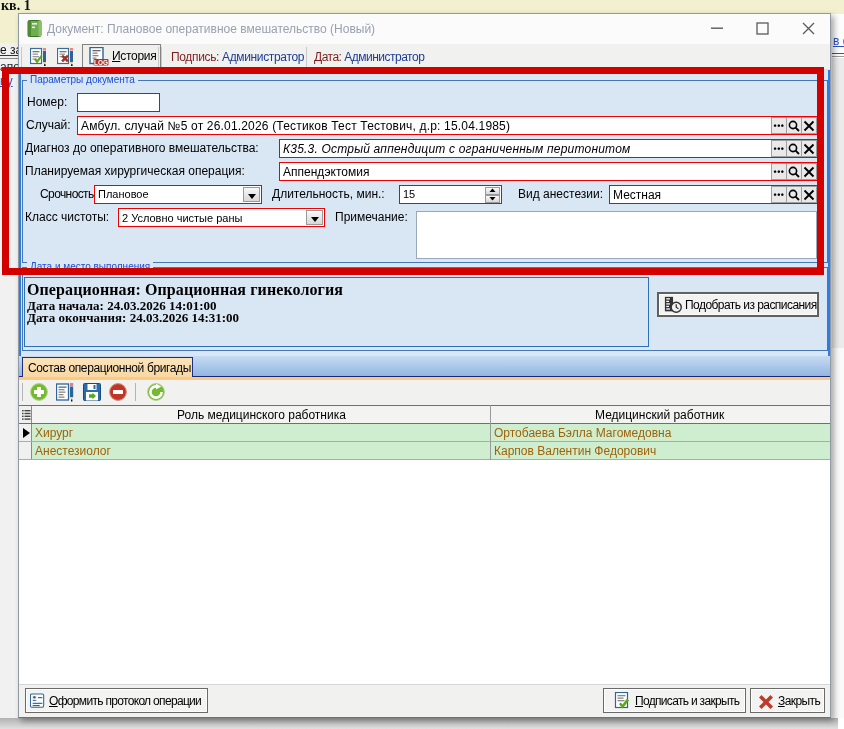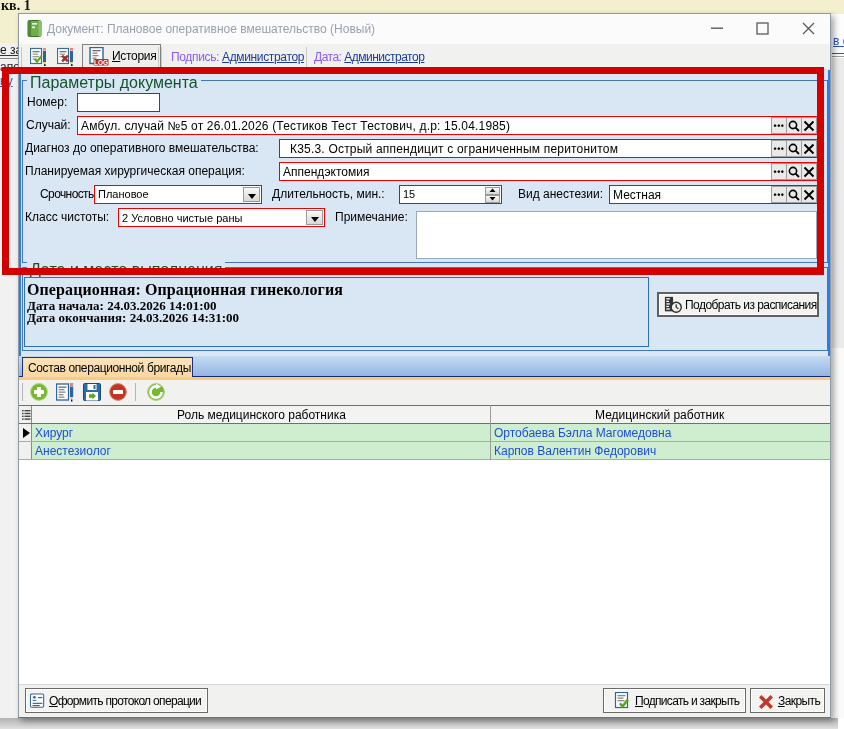--- a/index.html
+++ b/index.html
@@ -33,28 +33,28 @@
   
 
   #titlebar { left:0; top:0; width:811px; height:30px; background:#fbfbfb; }
   #title-text { left:28px; top:8px; font-size:12px; color:#99a0b0; }
 
   #toolbar1 { left:0; top:30px; width:811px; height:26px; background:#f1f1f0; border-bottom:1px solid #e0e0e0;}
   .tsep { top:33px; width:1px; height:20px; background:#c9c9c9; }
   #histbtn { left:63px; top:30px; width:79px; height:24px; background:#efefee; border:1px solid #828282; }
   #hist-label { left:93px; top:35px; font-size:12px; color:#000; }
   #signs { top:36px; font-size:12px; }
-  .lblred { color:#8b5cf6; } .lblblue { color:#1e3c96;text-decoration:underline; }
+  .lblred { color:#7f1d1d; } .lblblue { color:#1e3c96; }
 
   #formarea { left:0; top:56px; width:811px; height:286px; background:#d9e6f4; border-left:2px solid #2f7de2; border-right:2px solid #2f7de2; }
 
   .gbox { border:1px solid #4477b3; }
   #gbox1 { left:3px; top:66px; width:806px; height:183px; }
   #gbox2 { left:3px; top:253px; width:806px; height:84px; }
-  .gbox-label { font-size:16px; color:#14532d; background:#d9e6f4; padding:0 3px; }
+  .gbox-label { font-size:10px; color:#1d4ed8; background:#d9e6f4; padding:0 3px; }
 
   .flabel { font-size:12px; color:#000; }
   .rfield { background:#fff; border:1px solid #ee0000; font-size:12px; color:#000; }
   .fieldtxt { font-size:12px; color:#000; white-space:nowrap; }
 
   .lkb { position:absolute; top:0; bottom:0; width:16px; background:#e9e9e9; border:1px solid #9f9f9f; text-align:center; }
   .dots { font-size:9px; font-weight:bold; line-height:13px; letter-spacing:0.5px;}
 
   .ddbtn { position:absolute; top:1px; right:1px; bottom:1px; width:17px;
      background:linear-gradient(#f8f8f8,#d8d8d8); border:1px solid #9a9a9a; }
@@ -82,21 +82,21 @@
 
   #toolbar2 { left:0; top:366px; width:811px; height:25px; background:#f1f1f0; }
   #toolbar2 .tsep2 { position:absolute; top:3px; width:1px; height:18px; background:#b5b5b5; }
 
   
   #tblhead { left:0; top:391px; width:811px; height:19px; background:#f3f3f1; border-top:1px solid #6f6f6f; border-bottom:1px solid #6f6f6f; }
   .hdrtxt { font-size:12px; color:#000; top:394px; }
   #gutter-h { left:0; top:392px; width:13px; height:17px; background:#f0f0ef; border-right:1px solid #8a8a8a; }
   .row { left:0; width:811px; height:18px; background:#cfeed0; border-bottom:1px solid #ababab; }
   .rowgut { position:absolute; left:0; top:0; width:13px; height:17px; background:#f0f0ef; border-right:1px solid #8a8a8a; }
-  .rowtxt { position:absolute; font-size:12px; color:#1d4ed8; top:2px; }
+  .rowtxt { position:absolute; font-size:12px; color:#a16207; top:2px; }
   #coldiv { left:471px; top:391px; width:1px; height:55px; background:#9a9a9a; }
   #tbl-white { left:0; top:446px; width:811px; height:224px; background:#fff; }
 
   
   #botbar { left:0; top:670px; width:811px; height:33px; background:#f1f1f0; border-top:1px solid #d5d5d5; }
   .bbtn { background:#f3f3f2; border:1px solid #6a6a6a; box-shadow:inset 0 0 0 1px #ffffff; }
   .bbtn span { font-size:12px; color:#000; }
 
   
   #redrect { left:2px; top:67px; width:822px; height:208px; border:7px solid #d30000; z-index:50; }
@@ -204,21 +204,21 @@
             <circle cx="6" cy="6" r="3.6" fill="none" stroke="#000" stroke-width="1.6"></circle>
             <line x1="8.6" y1="8.6" x2="12" y2="12" stroke="#000" stroke-width="1.8"></line>
           </svg></span>
       <span class="lkb" style="right:0;"><svg width="14" height="14" style="margin-top:1px" viewBox="0 0 14 14">
             <path d="M2.5 2.5 L11.5 11.5 M11.5 2.5 L2.5 11.5" stroke="#000" stroke-width="1.9"></path>
           </svg></span>
     </div>
 
     <div class="abs flabel" style="left:6px; top:127px;">Диагноз до оперативного вмешательства:</div>
     <div class="abs rfield" style="left:260px; top:125px; width:539px; height:19px;">
-      <span class="abs fieldtxt" style="left:10px; top:2px; letter-spacing:0.2px;">К35.3. Острый аппендицит с ограниченным перитонитом</span>
+      <span class="abs fieldtxt" style="left:3px; top:2px; letter-spacing:0.2px;font-style:italic;">К35.3. Острый аппендицит с ограниченным перитонитом</span>
       <span class="lkb" style="right:30px;"><span class="dots">•••</span></span>
       <span class="lkb" style="right:15px;"><svg width="14" height="14" style="margin-top:1px" viewBox="0 0 14 14">
             <circle cx="6" cy="6" r="3.6" fill="none" stroke="#000" stroke-width="1.6"></circle>
             <line x1="8.6" y1="8.6" x2="12" y2="12" stroke="#000" stroke-width="1.8"></line>
           </svg></span>
       <span class="lkb" style="right:0;"><svg width="14" height="14" style="margin-top:1px" viewBox="0 0 14 14">
             <path d="M2.5 2.5 L11.5 11.5 M11.5 2.5 L2.5 11.5" stroke="#000" stroke-width="1.9"></path>
           </svg></span>
     </div>
 

